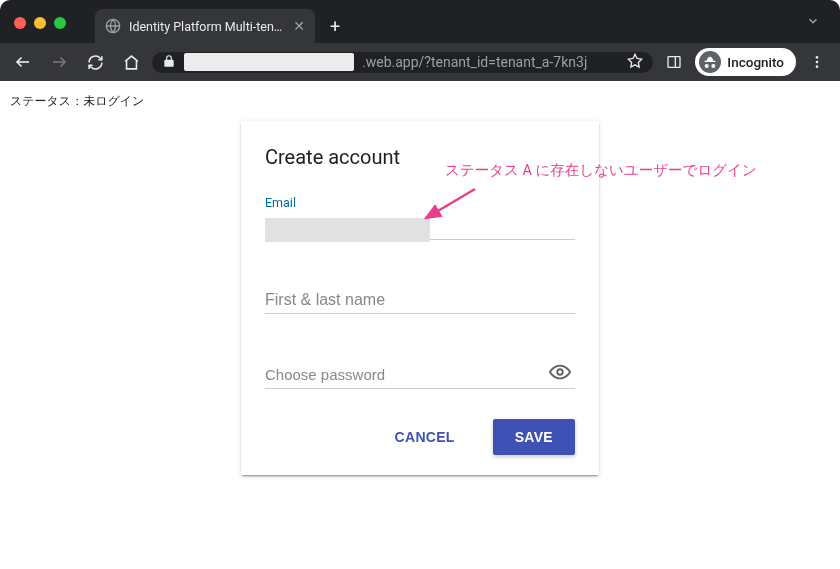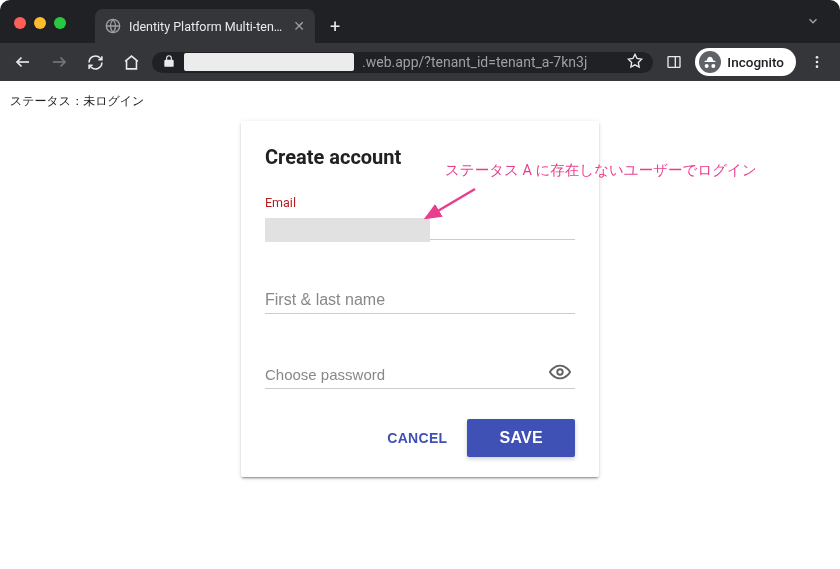--- a/index.html
+++ b/index.html
@@ -120,28 +120,28 @@
       left: 241px;
       top: 40px;
       width: 358px;
       background: #fff;
       border-radius: 2px;
       box-shadow: 0 2px 2px rgba(0,0,0,0.14), 0 1px 5px rgba(0,0,0,0.12), 0 3px 1px -2px rgba(0,0,0,0.2);
       padding: 24px 24px 20px 24px;
     }
     .card h1 {
       font-size: 20px;
-      font-weight: 700;
+      font-weight: 400;
       color: #212121;
       margin-bottom: 26px;
     }
     .field { position:relative; margin-bottom: 46px; }
     .field-label {
       font-size: 12.5px;
-      color: #b91c1c;
+      color: #0369a1;
       margin-bottom: 2px;
       display:block;
     }
     .field .line {
       border: none;
       border-bottom: 1px solid #ccc;
       width: 100%;
       height: 28px;
       font-size: 16px;
       color:#333;
@@ -159,41 +159,41 @@
     .email-field .line-wrap { border-bottom:1px solid #ccc; height:28px; display:flex; align-items:flex-end; }
 
     .pw-row { display:flex; align-items:center; gap:8px; margin-bottom:30px; border-bottom:1px solid #ccc;}
     .pw-row input { border:none; flex:1; height:28px; font-size:15px; outline:none; background:transparent;}
     .pw-row input::placeholder { color:#888; }
     .eye { color:#616161; display:flex; padding: 0 4px 4px 0;}
 
     .actions {
       display:flex;
       justify-content:flex-end;
-      gap:8px;
+      gap:26px;
       align-items:center;
     }
     .btn-flat {
       background:none;
       border:none;
       color:#3f51b5;
       font-weight:600;
       font-size:14px;
       letter-spacing:0.3px;
       padding:10px 12px;
       cursor:pointer;
     }
     .btn-raised {
       background:#3f51b5;
       border:none;
       color:#fff;
       font-weight:600;
-      font-size:16px;
+      font-size:14px;
       letter-spacing:0.3px;
-      padding:10px 32px;
+      padding:10px 22px;
       border-radius:2px;
       cursor:pointer;
       box-shadow:0 2px 4px rgba(0,0,0,0.2);
     }
 
     
     .annotation {
       position:absolute;
       left: 445px;
       top: 80px;

